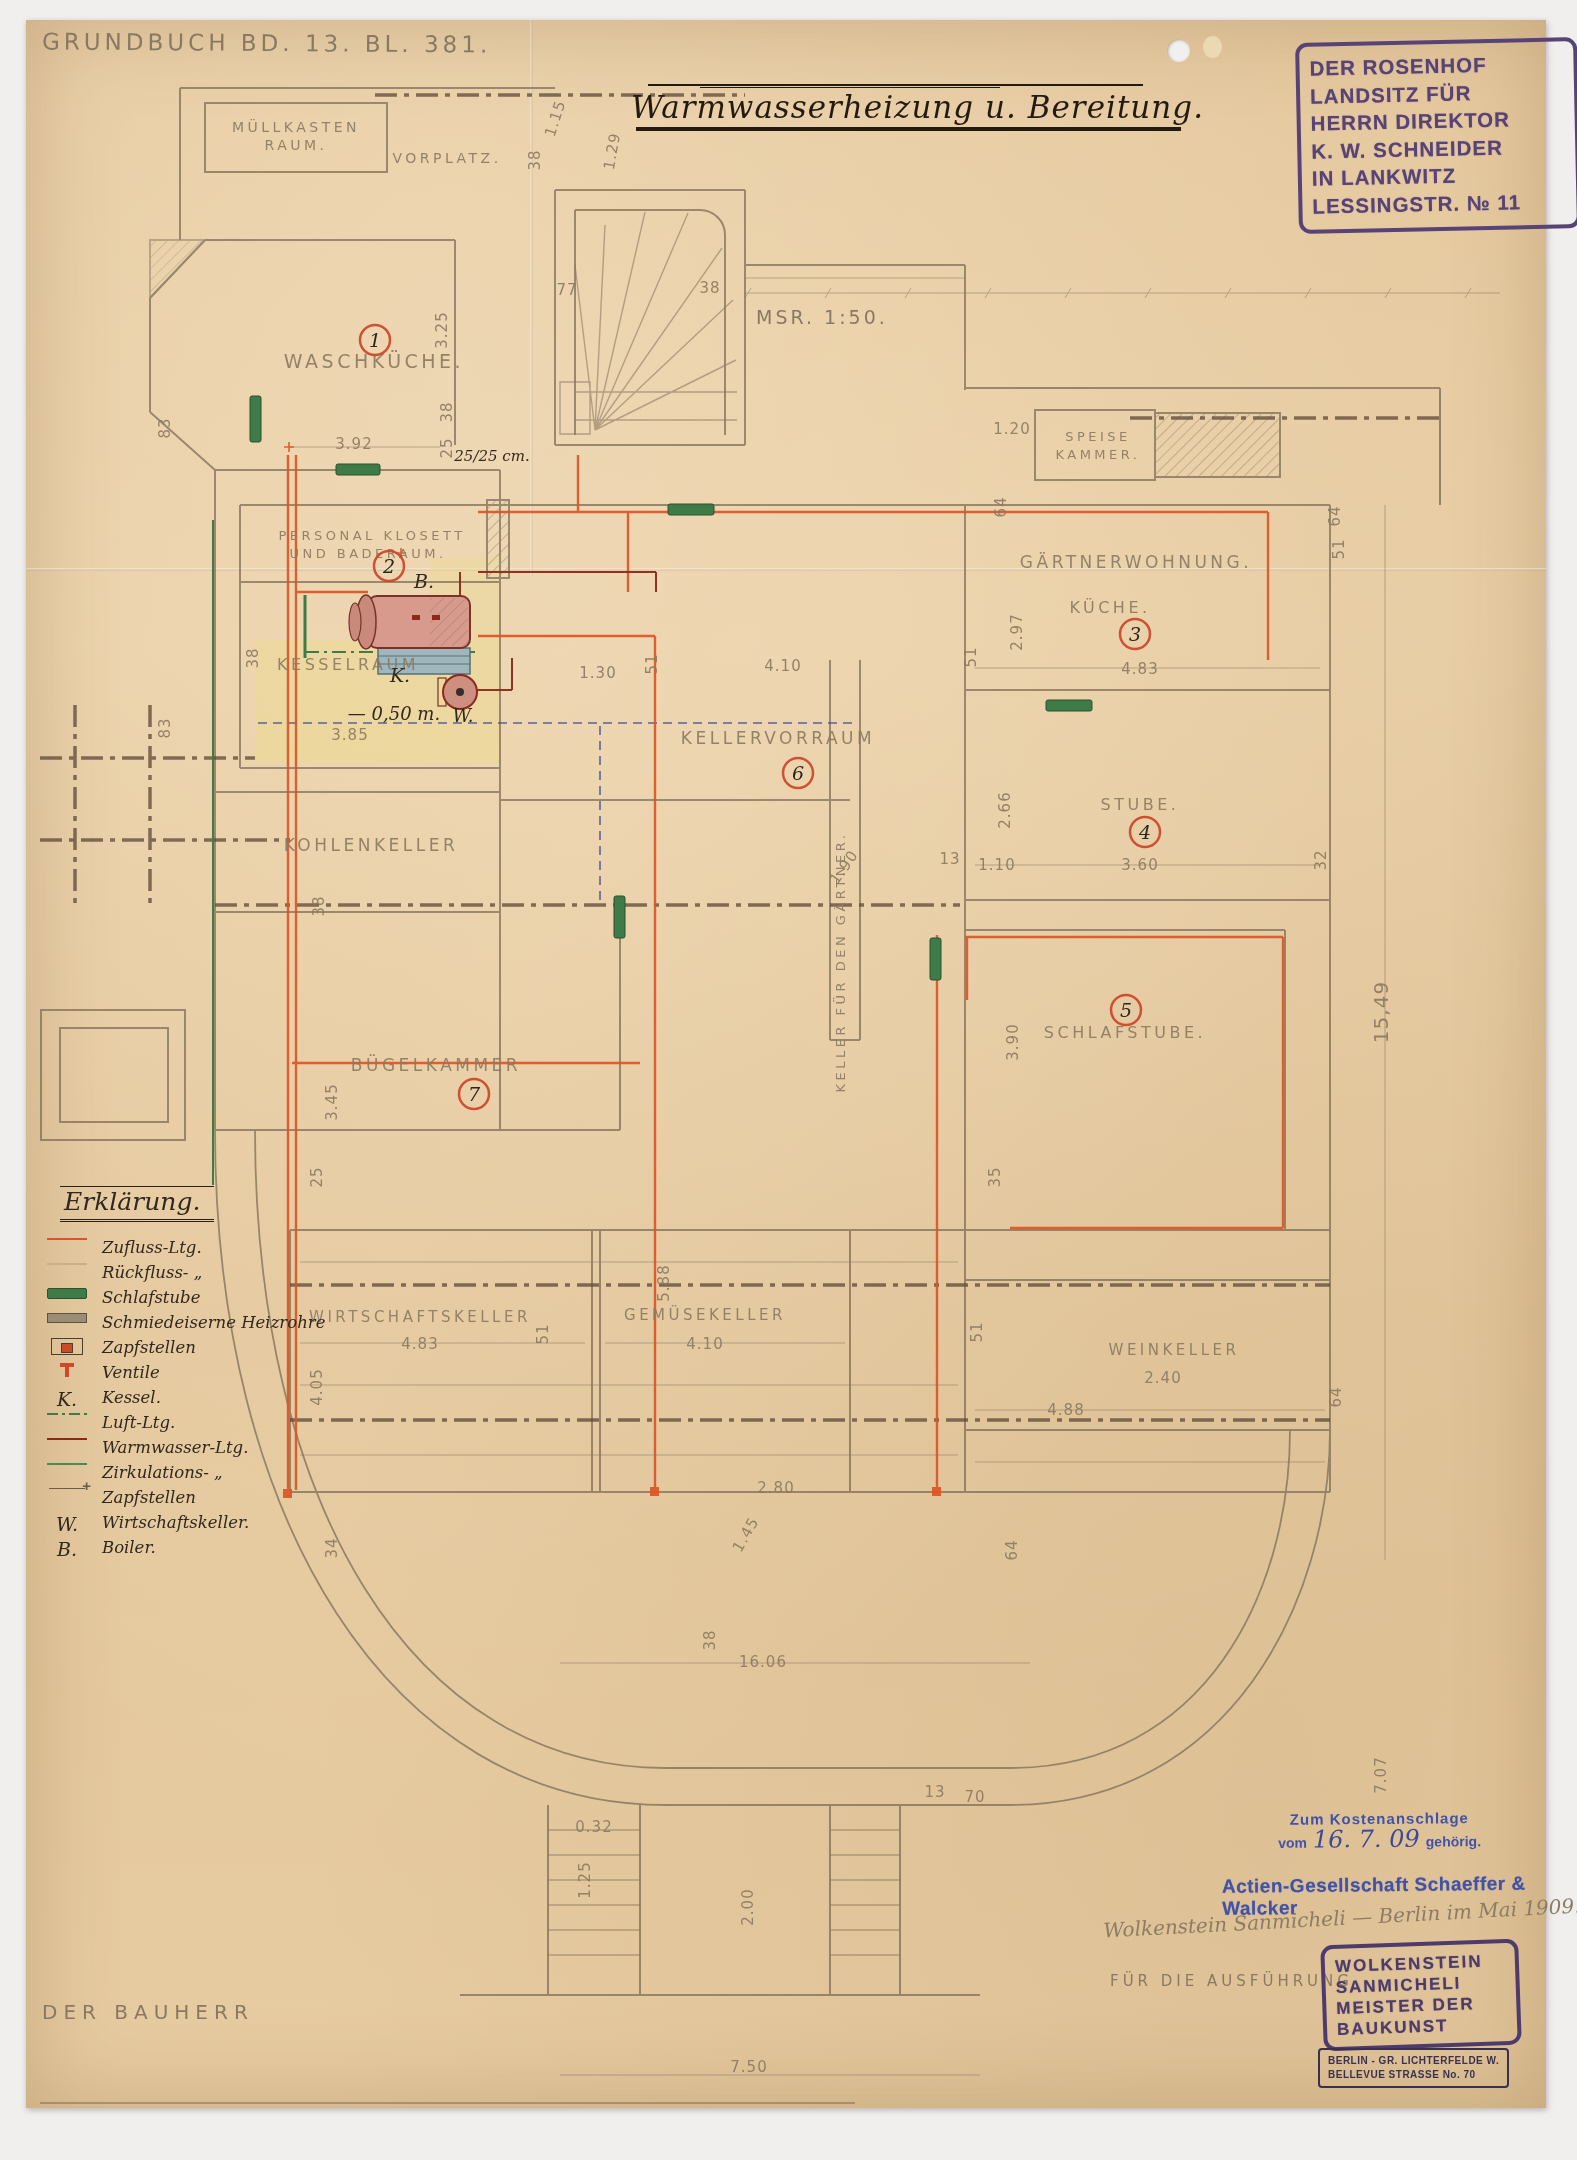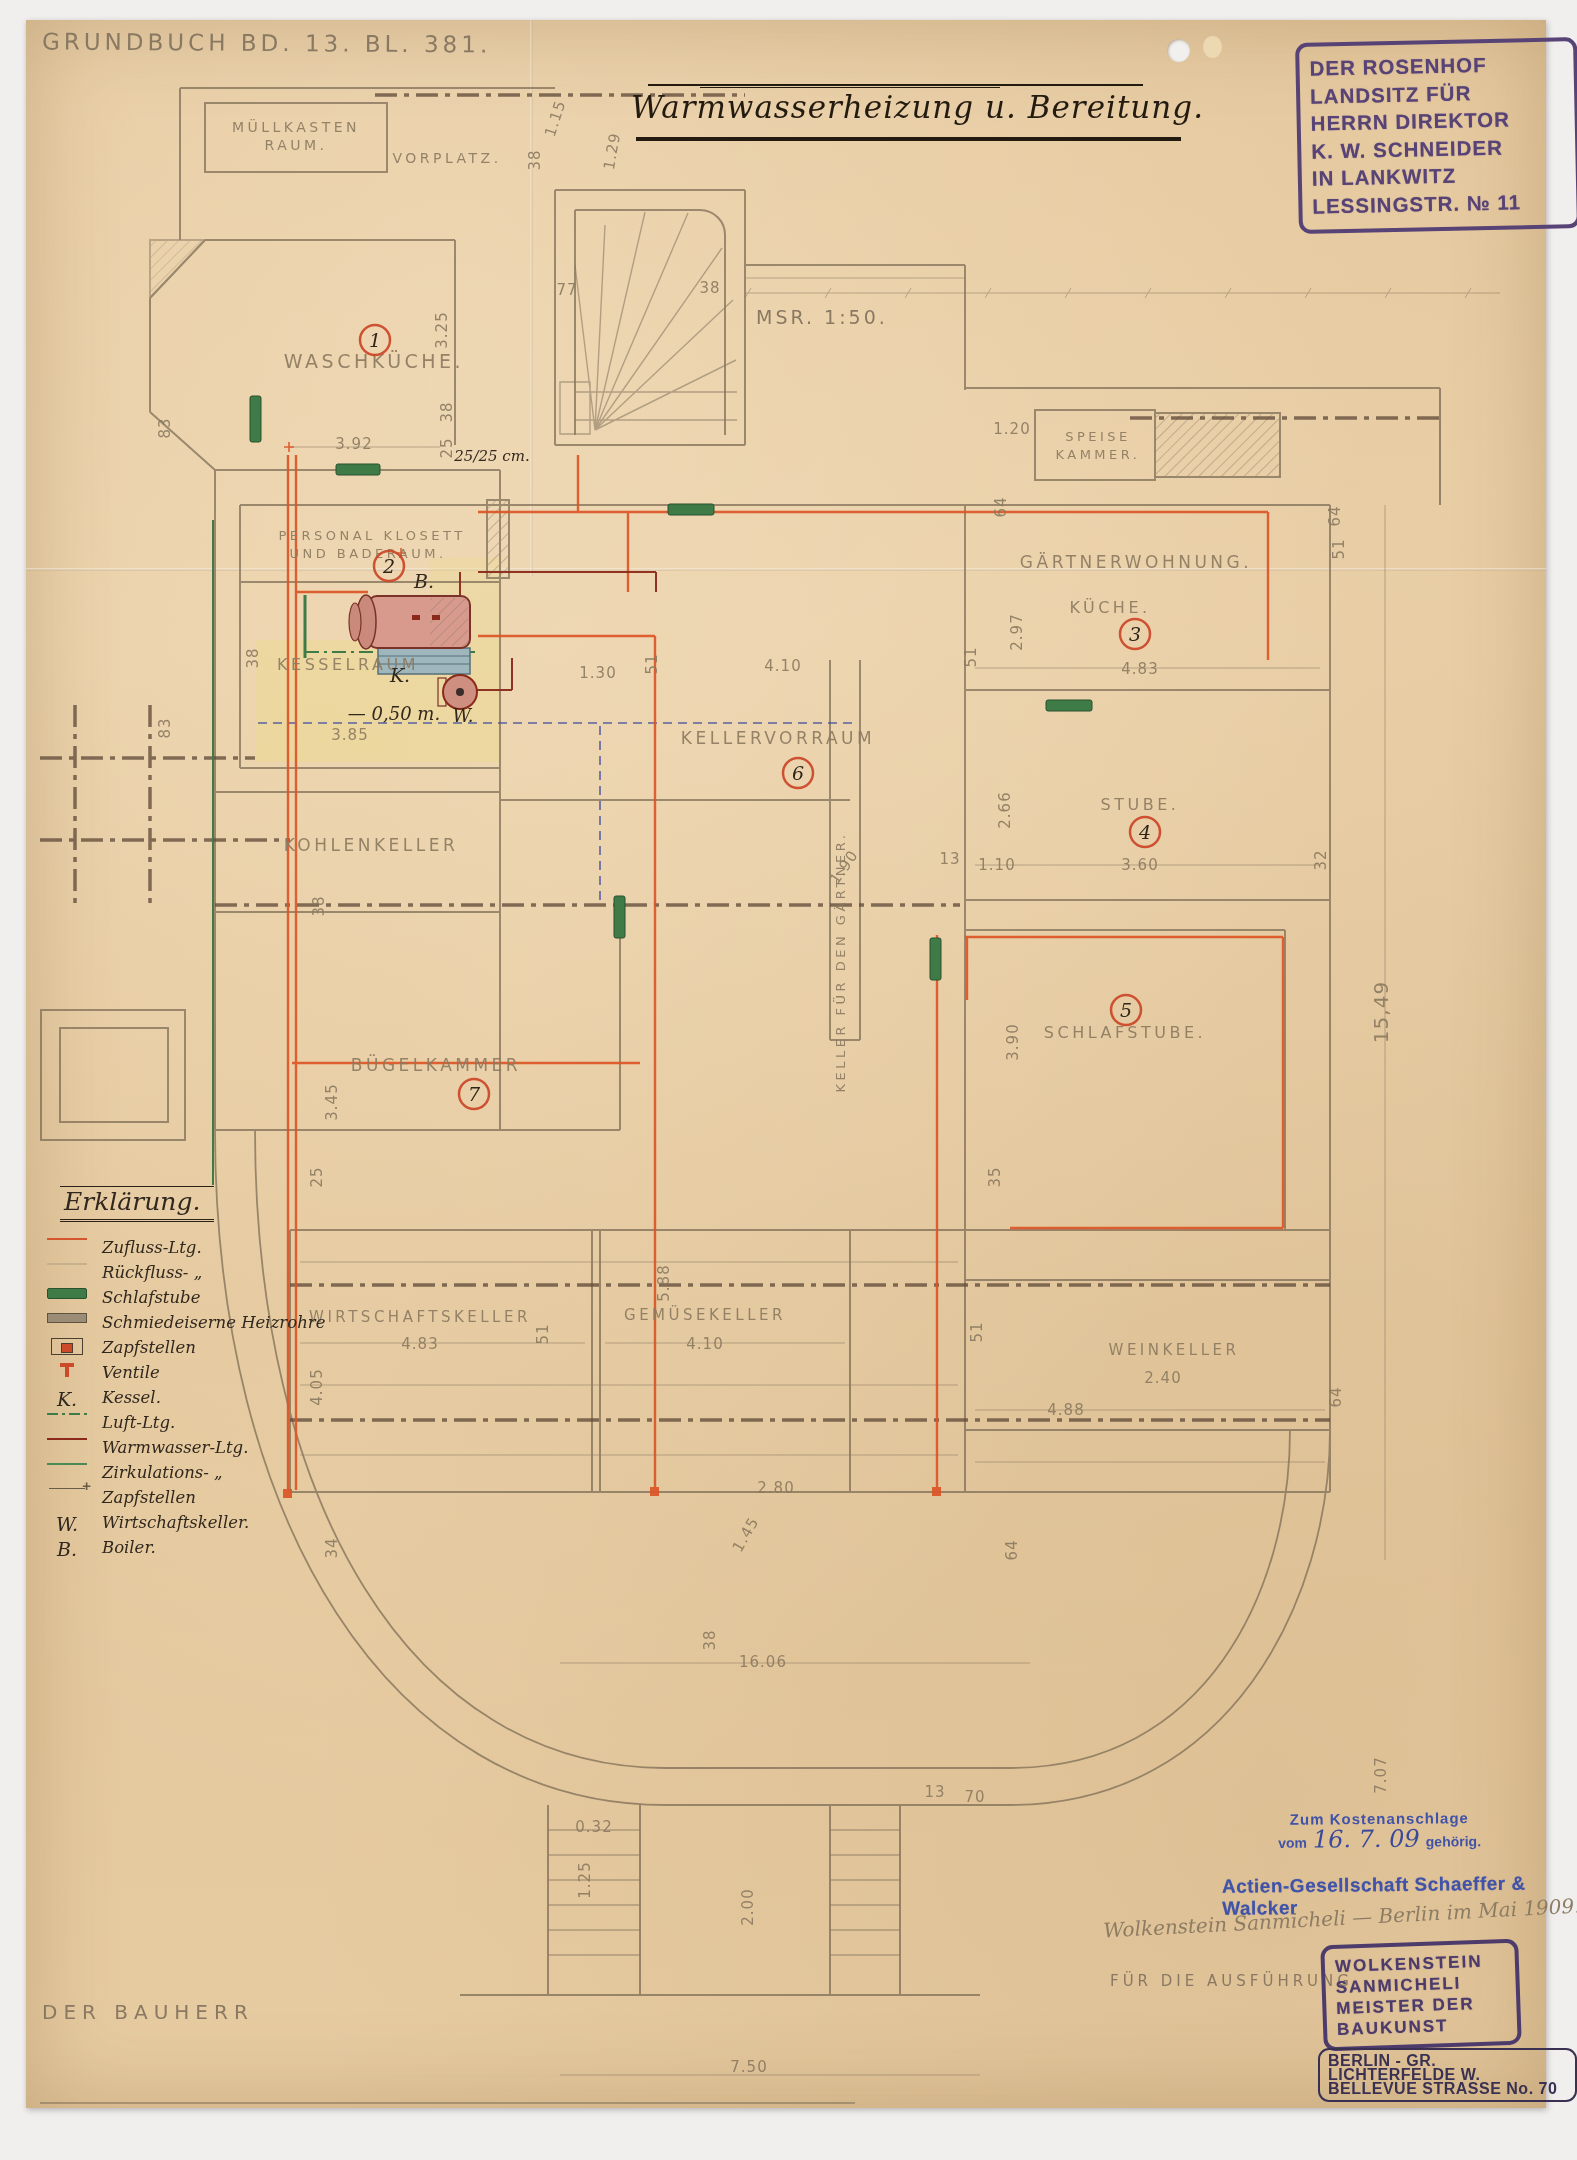--- a/index.html
+++ b/index.html
@@ -21,21 +21,21 @@
   .blemish{position:absolute;left:1203px;top:36px;width:19px;height:22px;border-radius:50%;
     background:#eedcb6;opacity:.85;}
 
   .pencil{color:#8a7962;font-family:"DejaVu Sans",sans-serif;text-transform:uppercase}
   #grundbuch{position:absolute;left:42px;top:30px;font-size:23px;letter-spacing:4px;transform:rotate(.4deg)}
 
   #title-block{position:absolute;left:630px;top:84px;width:575px;color:#241b10;font-family:"DejaVu Serif",serif}
   .rule{background:#241b10}
   #title-rule-top{width:495px;height:2px;margin-left:18px;margin-bottom:1px}
   #title-rule-top2{width:300px;height:1px;margin-left:70px}
-  #title-text{font-style:italic;font-size:31px;text-align:center;padding:1px 0 12px;letter-spacing:1px}
+  #title-text{font-style:italic;font-size:31px;text-align:center;padding:1px 0 2px;letter-spacing:1px}
   #title-rule-bot{width:545px;height:4px;margin-left:6px}
 
   #floor-label{position:absolute;left:756px;top:204px;font-size:25px;letter-spacing:10px;
     border-bottom:2px solid rgba(122,106,84,.75);padding-bottom:5px}
   #scale-label{position:absolute;left:756px;top:306px;font-size:19px;letter-spacing:3px}
 
   #owner-stamp{position:absolute;left:1297px;top:40px;width:254px;padding:8px 10px 10px;
     border:4px solid #584376;border-radius:12px;transform:rotate(-1.2deg);
     color:#584376;font-weight:bold;font-size:20.5px;line-height:27.5px;letter-spacing:1px;
     text-shadow:0 0 1px rgba(88,67,118,.55);}
@@ -65,22 +65,22 @@
   
   #kosten-stamp{position:absolute;left:1278px;top:1810px;color:#4053a8;text-align:center;transform:rotate(-.5deg)}
   #kosten-line1{font-size:15px;font-weight:bold;letter-spacing:1px}
   #kosten-line2{font-size:14px;font-weight:bold;display:flex;align-items:flex-end;gap:6px;justify-content:center;margin-top:2px}
   #kosten-date{font-family:"DejaVu Serif",serif;font-style:italic;font-weight:normal;font-size:24px;color:#3a4a9a;line-height:20px;border-bottom:1px solid rgba(58,74,154,.0)}
   #company-stamp{position:absolute;left:1222px;top:1874px;color:#4053a8;font-size:19px;font-weight:bold;letter-spacing:.5px;transform:rotate(-.6deg);text-shadow:0 0 1px rgba(64,83,168,.5)}
   #signature{position:absolute;left:1103px;top:1906px;color:#8d7c64;font-family:"DejaVu Serif",serif;font-style:italic;font-size:20px;transform:rotate(-3deg);white-space:nowrap}
   #execution{position:absolute;left:1110px;top:1972px;font-size:15px;letter-spacing:4px}
   #master-stamp{position:absolute;left:1322px;top:1942px;width:170px;padding:7px 10px;border:4px solid #4d3c6b;border-radius:12px;
     transform:rotate(-2deg);color:#4d3c6b;font-weight:bold;font-size:17px;line-height:21px;letter-spacing:2px;text-shadow:0 0 1px rgba(77,60,107,.6)}
-  #address-stamp{position:absolute;left:1318px;top:2048px;padding:4px 8px;border:2.5px solid #3a3152;border-radius:11px;
-    color:#3a3152;font-weight:bold;font-size:16px;line-height:14px;letter-spacing:.5px}
+  #address-stamp{position:absolute;left:1318px;top:2048px;padding:4px 8px;border:2.5px solid #3a3152;border-radius:4px;
+    color:#3a3152;font-weight:bold;font-size:10px;line-height:14px;letter-spacing:.5px}
 
   #bauherr{position:absolute;left:42px;top:2000px;font-size:20px;letter-spacing:6px}
   #bauherr-line{position:absolute;left:40px;top:2102px;width:815px;height:1.5px;background:rgba(120,104,82,.5)}
 
   
   svg#plan-svg{position:absolute;left:0;top:0}
   .room-label{fill:#8b7a60;font-family:"DejaVu Sans",sans-serif;letter-spacing:3.5px;text-anchor:middle;text-transform:uppercase;opacity:.9}
   .dim-label{fill:#8b7a60;font-family:"DejaVu Sans",sans-serif;font-size:15px;text-anchor:middle;letter-spacing:1px;opacity:.9}
   .ink-note{fill:#33281d;font-family:"DejaVu Serif",serif;font-style:italic;text-anchor:middle}
   .plan-num{fill:#2e2418;font-family:"DejaVu Serif",serif;font-style:italic;font-size:19px;text-anchor:middle}

